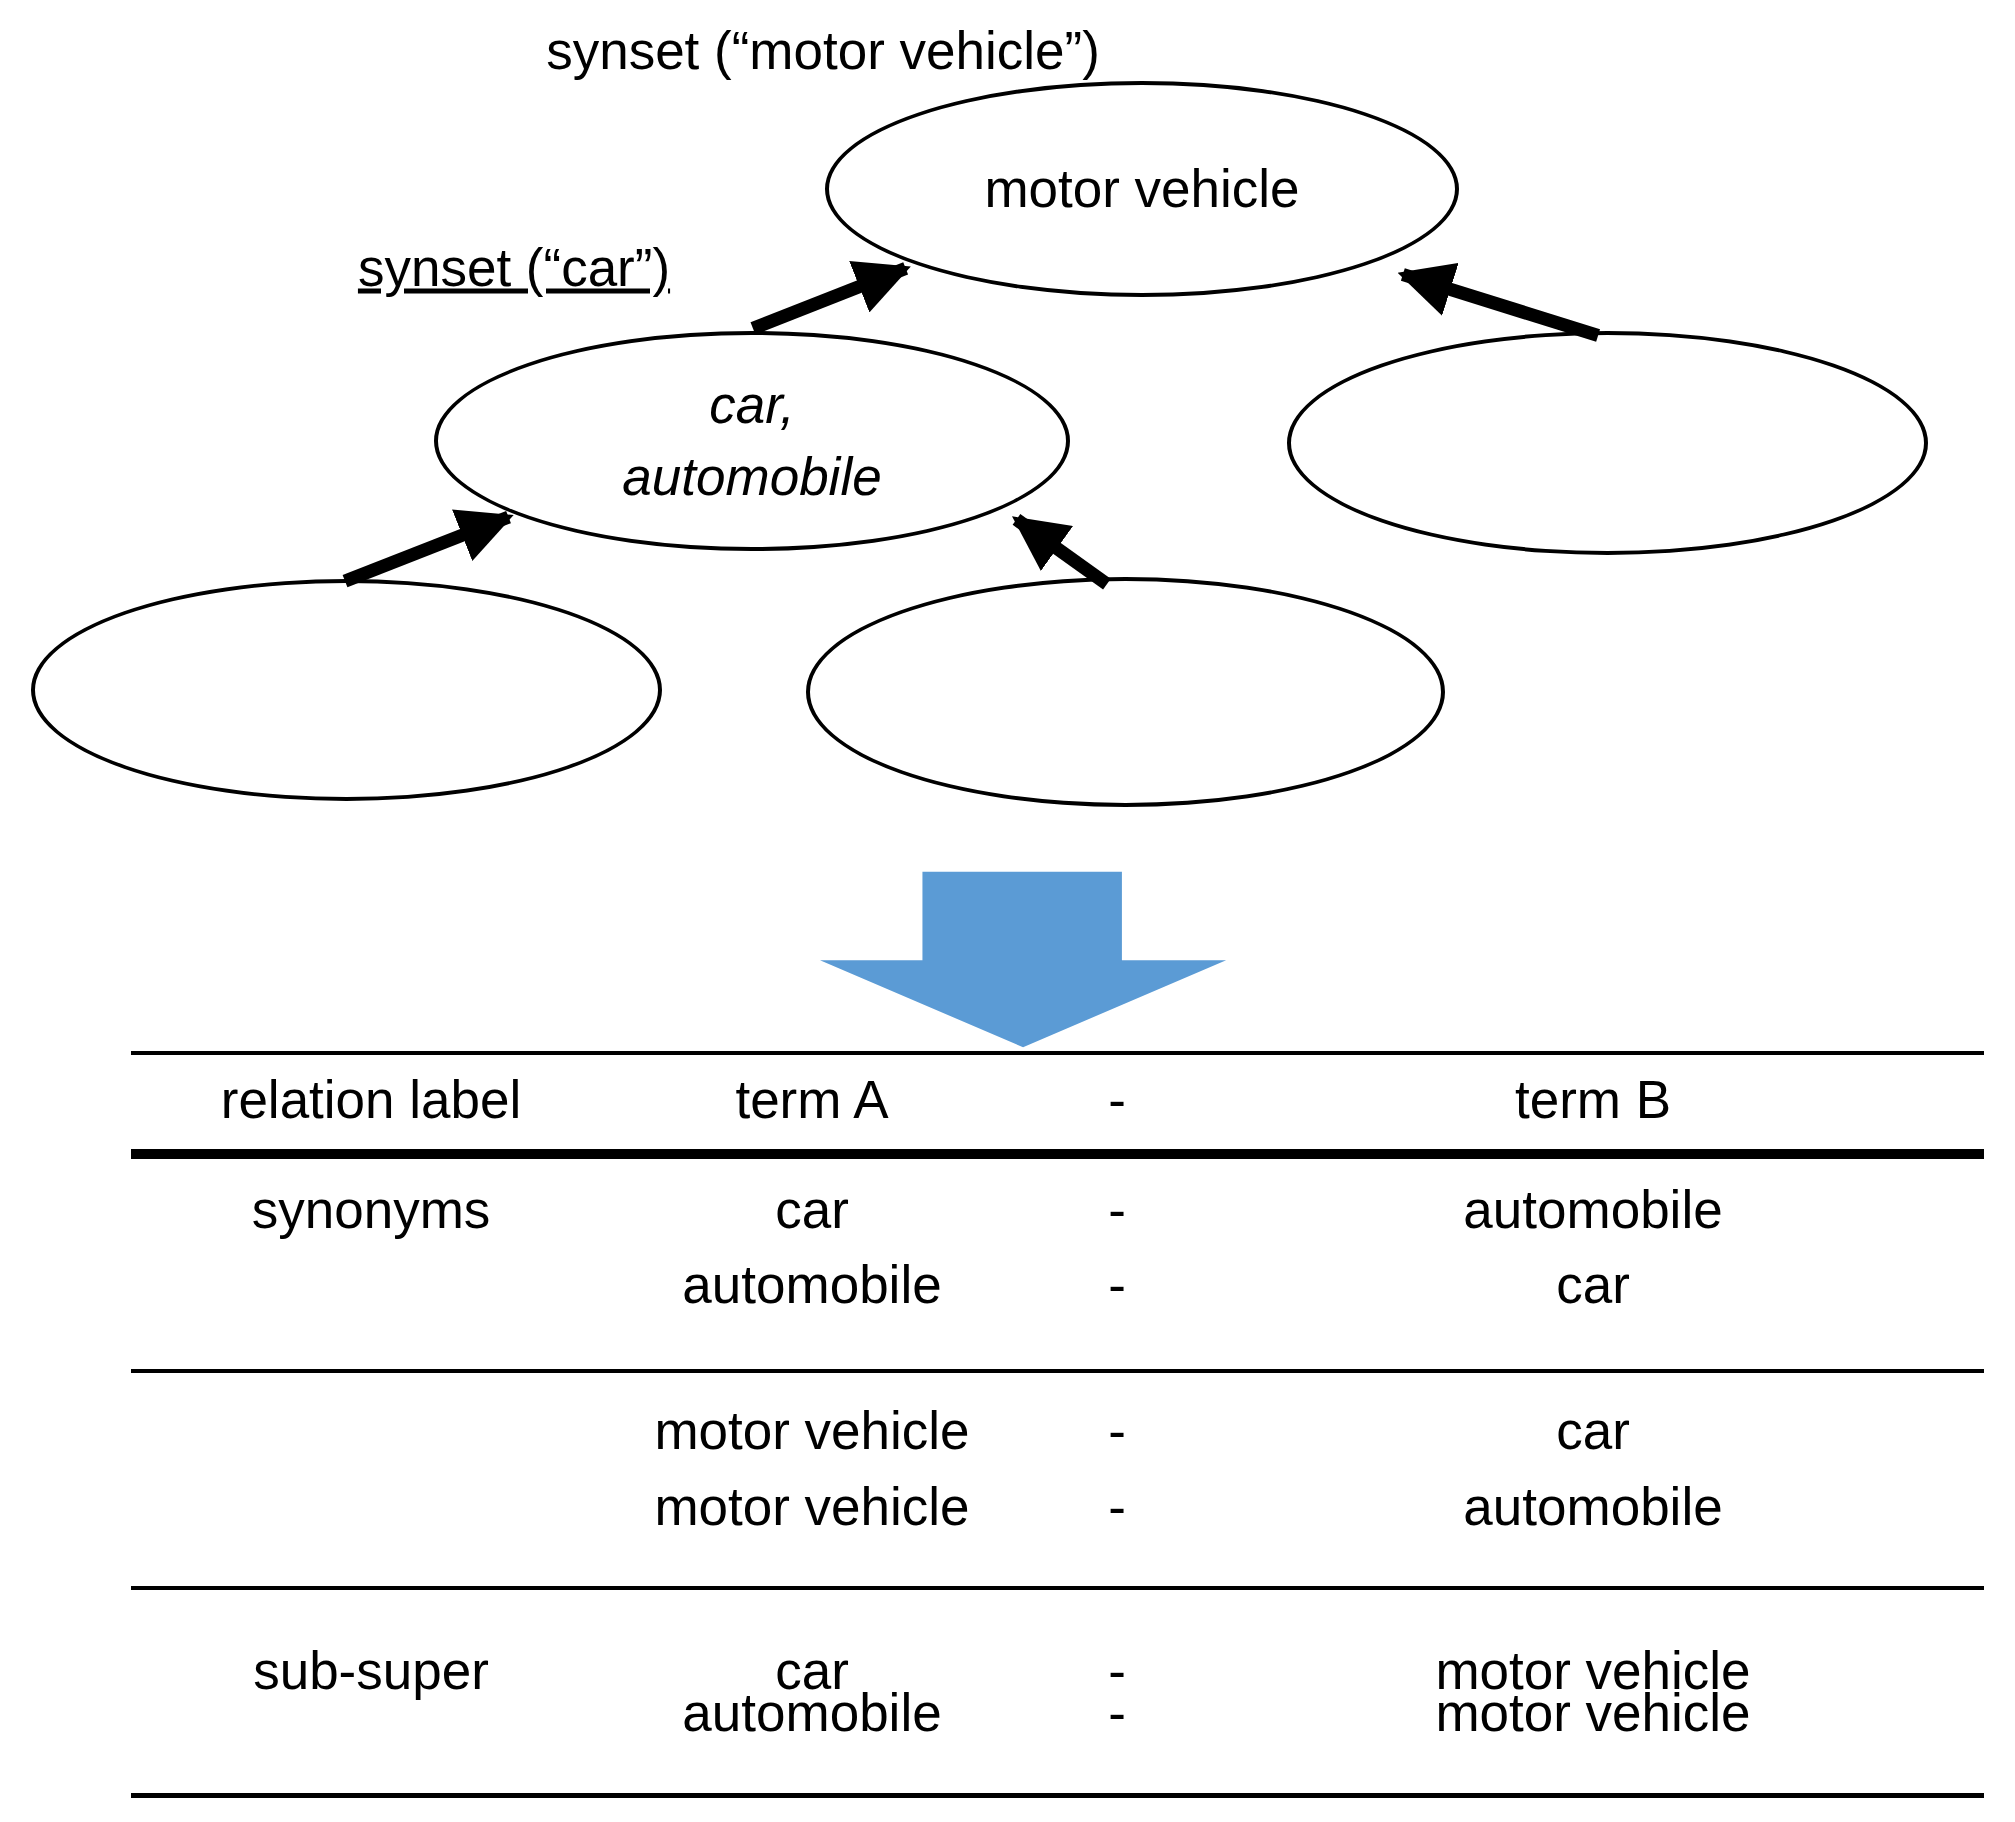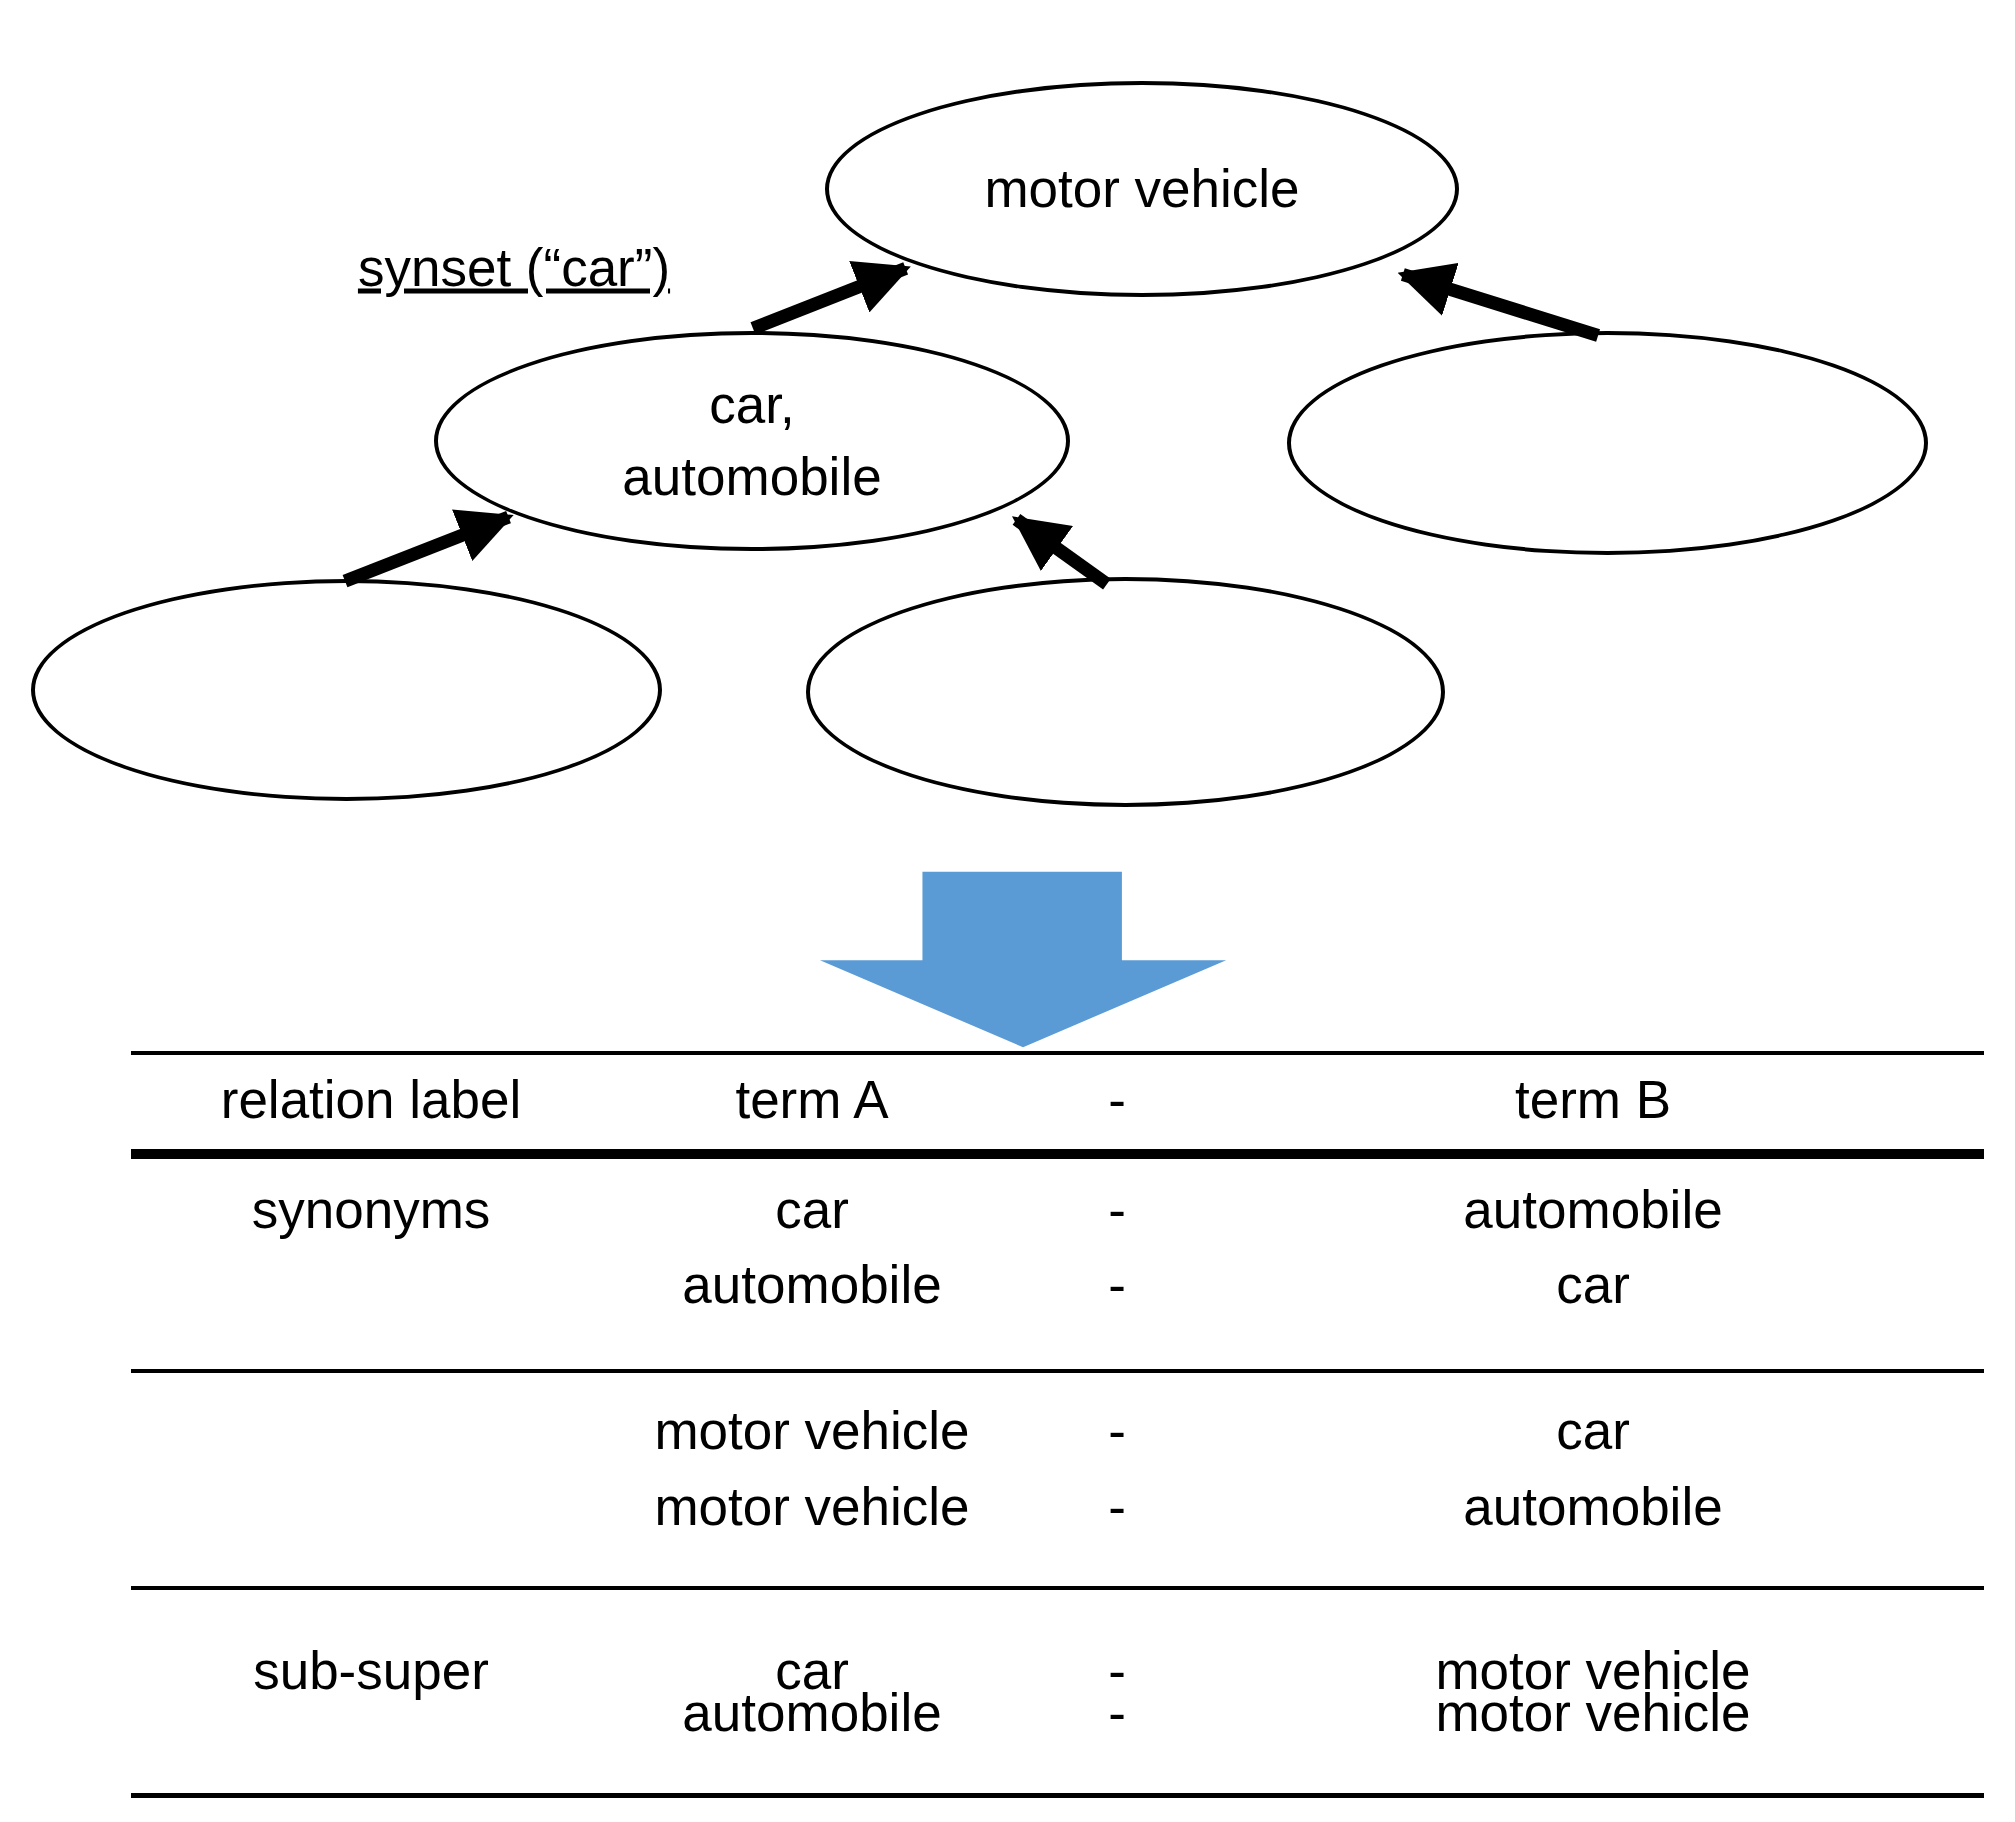--- a/index.html
+++ b/index.html
@@ -42,28 +42,29 @@
   .c1{left:371px;}
   .c2{left:812px;}
   .c3{left:1117px;}
   .c4{left:1593px;}
 </style>
 </head>
 <body>
 
 <div id="canvas">
 
+  <div class="abs label" style="left:823px;top:50px;">synset (“motor vehicle”)</div>
 
   <div class="abs label" style="left:514px;top:267px;text-decoration:underline;">synset (“car”)</div>
 
   <div class="abs node" style="left:825px;top:81px;width:634px;height:216px;">
     <span>motor vehicle</span>
   </div>
 
-  <div class="abs node" style="left:434px;top:331px;width:636px;height:220px;">
+  <div class="abs node" style="left:434px;top:331px;width:636px;height:220px;font-style:italic;">
     <span>car,</span>
     <span>automobile</span>
   </div>
 
   <div class="abs node" style="left:1287px;top:331px;width:641px;height:224px;"></div>
 
   <div class="abs node" style="left:31px;top:579px;width:631px;height:222px;"></div>
 
   <div class="abs node" style="left:806px;top:577px;width:639px;height:230px;"></div>
 

